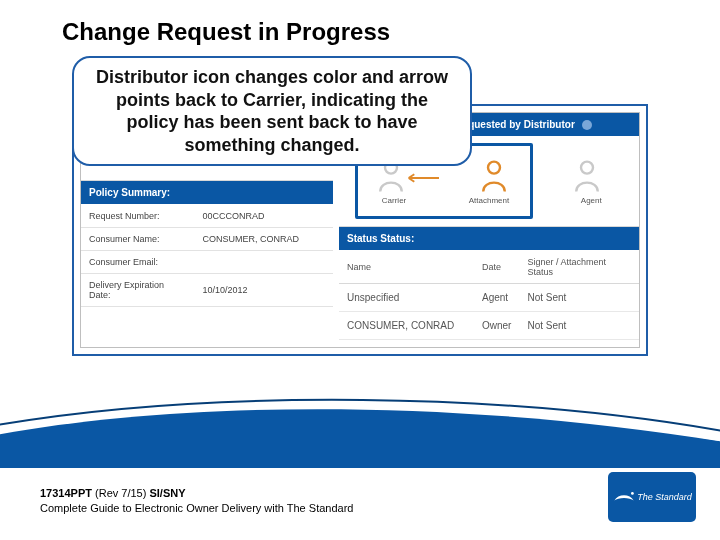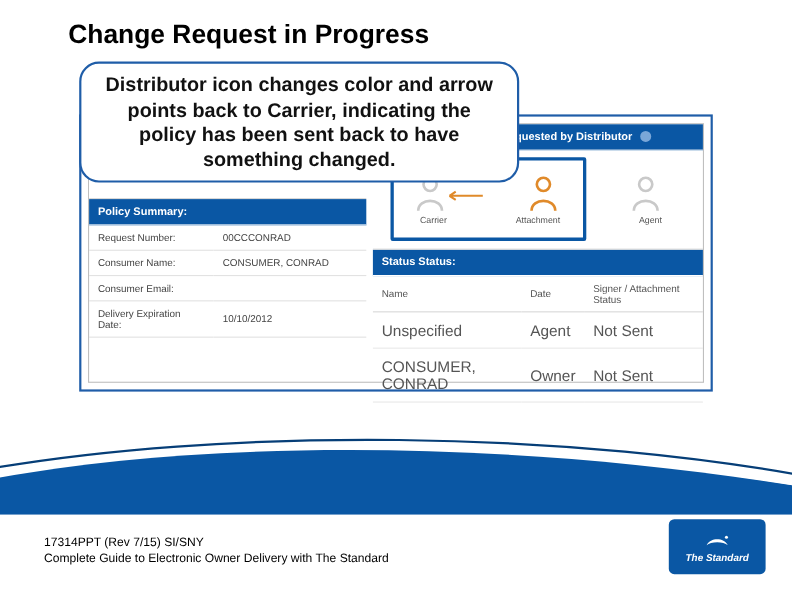--- a/index.html
+++ b/index.html
@@ -61,37 +61,36 @@
   }
   .actor { display: flex; flex-direction: column; align-items: flex-end; gap: 2px; font-size: 8px; color: #555; z-index: 2; }
   .actor svg { width: 30px; height: 36px; }
   .arrow-left {
     position: absolute; left: 62px; top: 36px; width: 38px; height: 10px; z-index: 2;
   }
   .sig-tbl th {
     font-size: 9px; color: #555; font-weight: normal; text-align: left;
     padding: 6px 8px; border-bottom: 1px solid #d8d8d8;
   }
-  .sig-tbl td { font-size: 14px; color: #555; padding: 8px; border-bottom: 1px solid #e8e8e8; }
+  .sig-tbl td { font-size: 10px; color: #555; padding: 8px; border-bottom: 1px solid #e8e8e8; }
   .info-dot { display:inline-block; width:10px; height:10px; background:#7aa7d8; border-radius:50%; margin-left:4px; vertical-align:middle; }
 
   .swoosh {
     position: absolute; left: -20px; bottom: 72px; width: 780px; height: 80px; z-index: 1;
   }
   .footer {
     position: absolute; left: 40px; bottom: 24px; font-size: 11px; color: #000;
     line-height: 1.35;
   }
-  .footer .b { font-weight: normal; }
+  .footer .b { font-weight: bold; }
   .logo-badge {
     position: absolute; right: 24px; bottom: 18px;
     width: 88px; height: 50px; background: #0a57a4; border-radius: 5px;
-    display: flex; flex-direction: column; align-items: center; justify-content: center;
+    display: flex; flex-direction: row; align-items: center; justify-content: center;
     gap: 1px;
-    font-weight: bold;
   }
   .logo-badge svg { width: 24px; height: 18px; }
   .logo-text { color: #fff; font-size: 9px; font-style: italic; }
 </style>
 </head>
 <body>
 
 <div class="title">Change Request in Progress</div>
 
 <div class="callout">Distributor icon changes color and arrow points back to Carrier, indicating the policy has been sent back to have something changed.</div>

